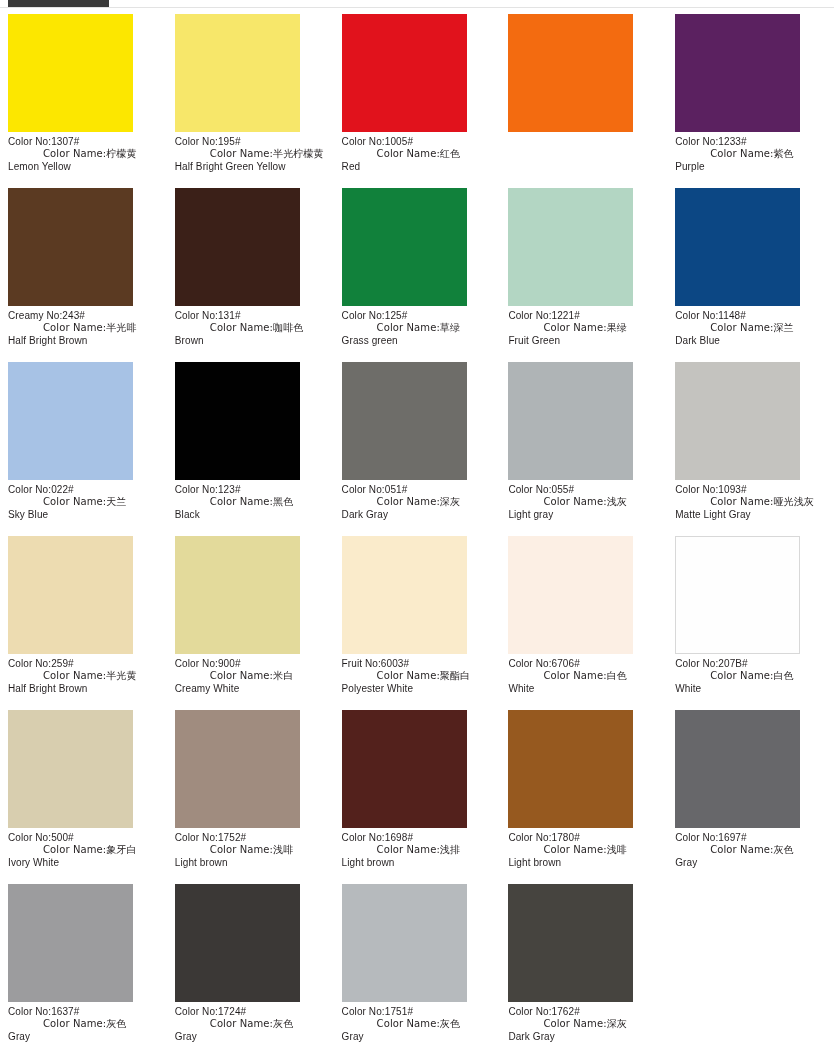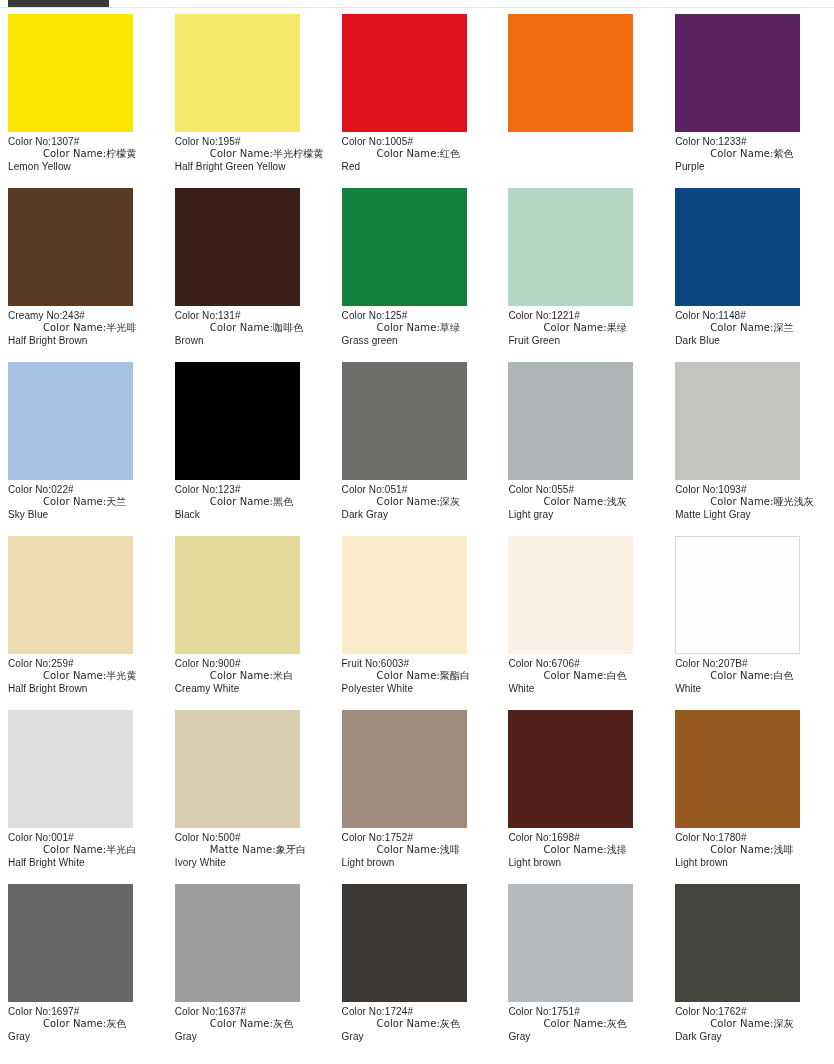--- a/index.html
+++ b/index.html
@@ -235,32 +235,24 @@
     </div>
     <div class="cell">
       <div class="swatch bordered" style="background: rgb(254, 254, 254);"></div>
       <div class="meta">
         <span class="line">Color No:207B#</span>
         <span class="line cn">Color Name:白色</span>
         <span class="line">White</span>
       </div>
     </div>
     <div class="cell">
-      <div class="swatch" style="background: rgb(222, 222, 221);"></div>
-      <div class="meta">
-        <span class="line">Color No:001#</span>
-        <span class="line cn">Color Name:半光白</span>
-        <span class="line">Half Bright White</span>
-      </div>
-    </div>
-    <div class="cell">
       <div class="swatch" style="background: rgb(216, 206, 175);"></div>
       <div class="meta">
         <span class="line">Color No:500#</span>
-        <span class="line cn">Matte Name:象牙白</span>
+        <span class="line cn">Color Name:象牙白</span>
         <span class="line">Ivory White</span>
       </div>
     </div>
     <div class="cell">
       <div class="swatch" style="background: rgb(160, 140, 127);"></div>
       <div class="meta">
         <span class="line">Color No:1752#</span>
         <span class="line cn">Color Name:浅啡</span>
         <span class="line">Light brown</span>
       </div>

